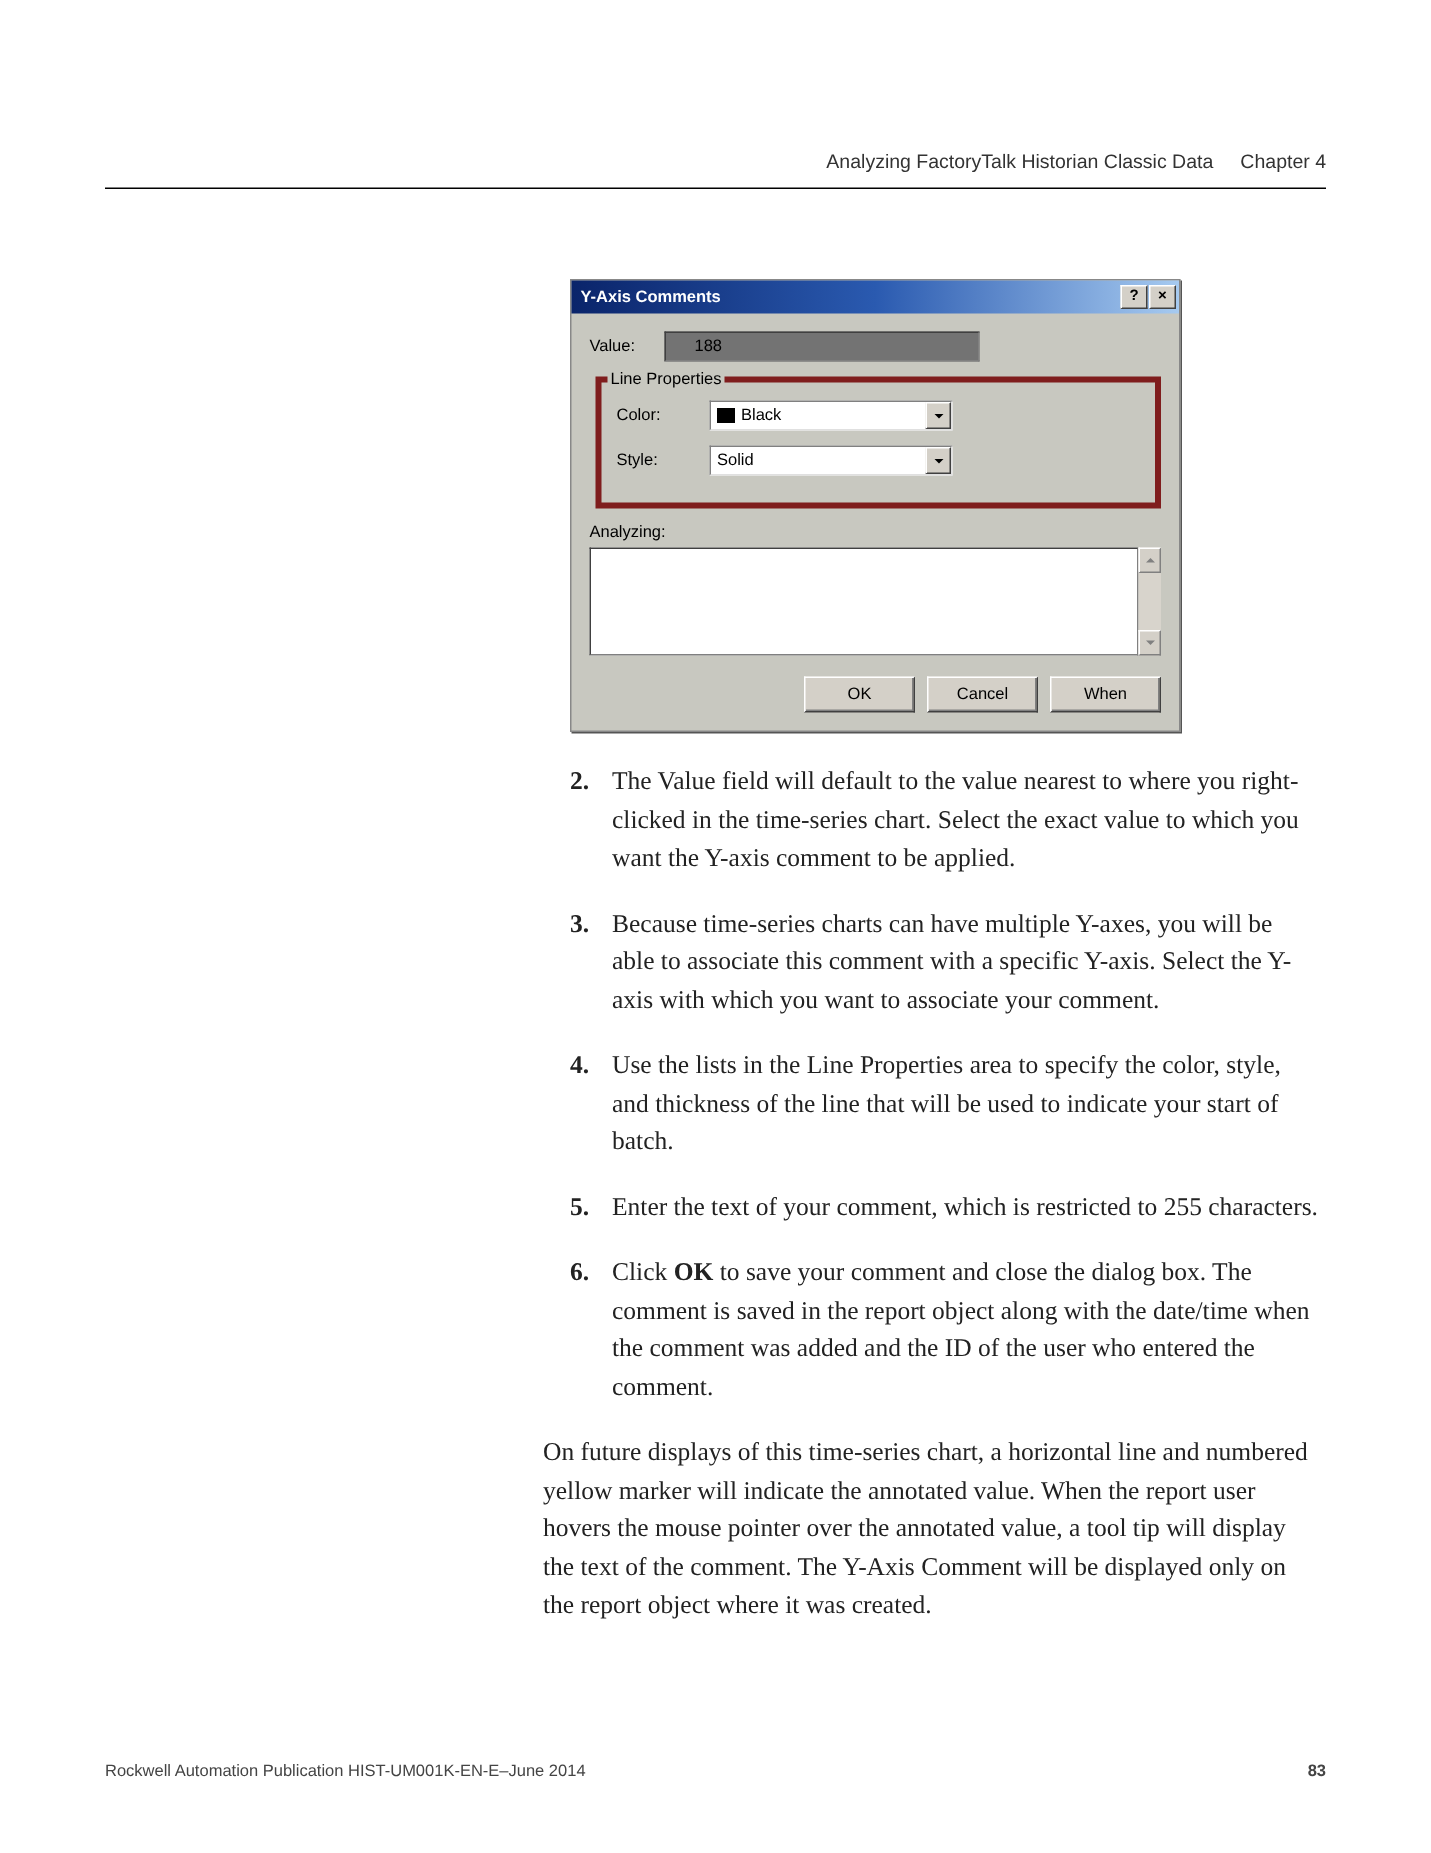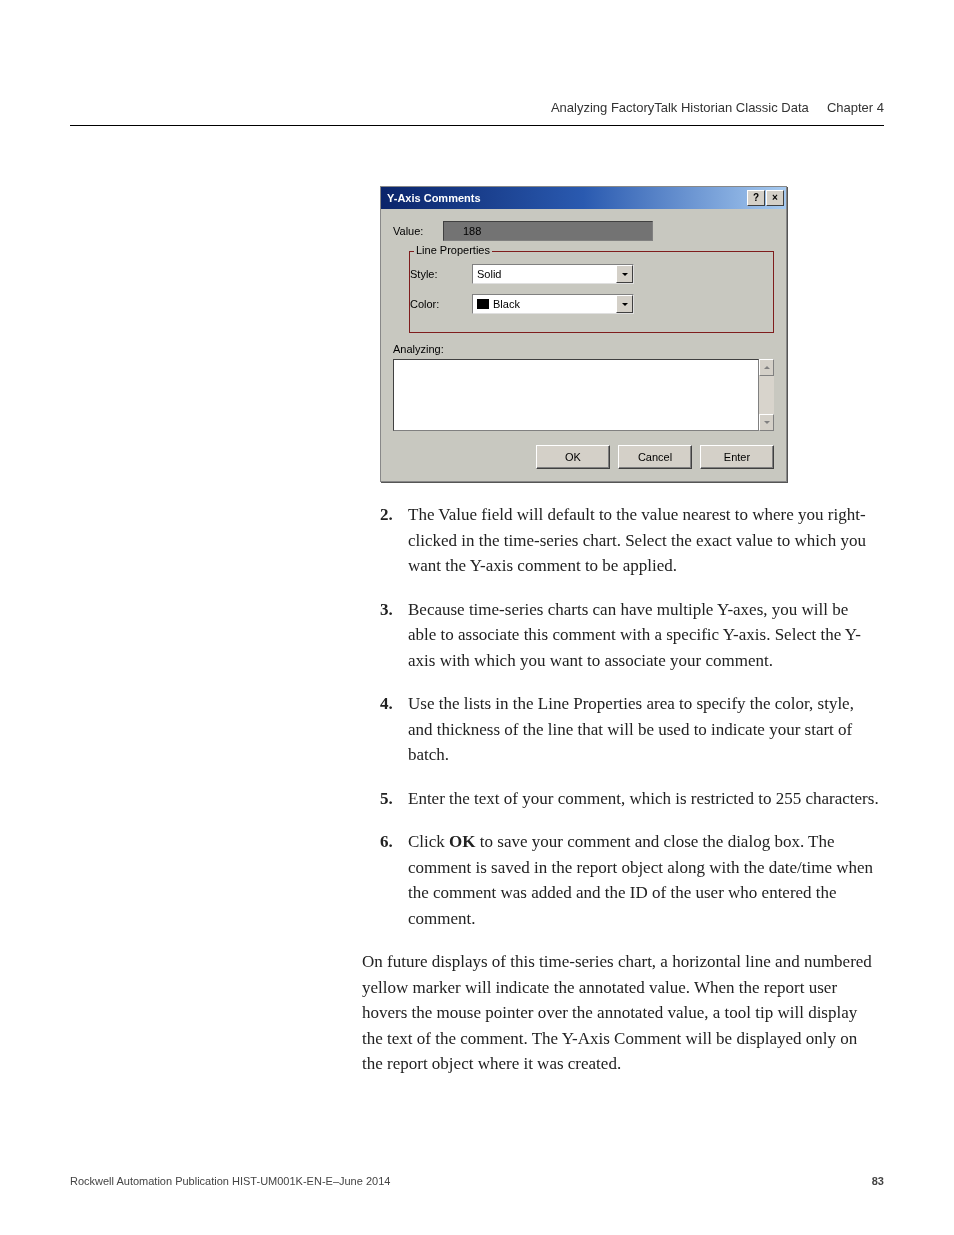--- a/index.html
+++ b/index.html
@@ -125,23 +125,23 @@
     justify-content: center;
   }
   .dropdown-arrow::after {
     content: '';
     border-left: 3px solid transparent;
     border-right: 3px solid transparent;
     border-top: 3px solid #000;
   }
   .dd-yaxis { width: 170px; }
   .fieldset {
-    border: 1px solid #7f1d1d;
-    padding: 12px 10px 8px 0;
-    margin: 6px 0 10px 16px;
+    border: 4px solid #7f1d1d;
+    padding: 12px 10px 8px 10px;
+    margin: 6px 0 10px 4px;
     position: relative;
   }
   .fieldset-legend {
     position: absolute;
     top: -8px;
     left: 4px;
     background: #c8c8c0;
     padding: 0 2px;
     font-size: 11px;
   }
@@ -272,53 +272,53 @@
         </div>
       </div>
       <div class="dialog-body">
         <div class="form-row">
           <span class="form-label">Value:</span>
           <input class="text-input input-value" value="188" style="">
         </div>
 
         <div class="fieldset">
           <div class="fieldset-legend">Line Properties</div>
-          <div class="form-row">
-            <span class="form-label-wide">Style:</span>
-            <div class="dropdown dd-color">
-              <span class="dropdown-text">Solid</span>
-              <div class="dropdown-arrow"></div>
-            </div>
-          </div>
           <div class="form-row">
             <span class="form-label-wide">Color:</span>
             <div class="dropdown dd-color">
               <span class="dropdown-text">
                 <span class="color-swatch"></span>
                 <span>Black</span>
               </span>
               <div class="dropdown-arrow"></div>
             </div>
           </div>
+          <div class="form-row">
+            <span class="form-label-wide">Style:</span>
+            <div class="dropdown dd-color">
+              <span class="dropdown-text">Solid</span>
+              <div class="dropdown-arrow"></div>
+            </div>
+          </div>
         </div>
 
         <div>Analyzing:</div>
         <div class="textarea-wrap">
           <div class="textarea"></div>
           <div class="scrollbar">
             <div class="scroll-btn up"></div>
             <div class="scroll-track"></div>
             <div class="scroll-btn down"></div>
           </div>
         </div>
 
         <div class="dialog-buttons">
           <div class="win-btn">OK</div>
           <div class="win-btn">Cancel</div>
-          <div class="win-btn">Enter</div>
+          <div class="win-btn">When</div>
         </div>
       </div>
     </div>
 
     <ol class="steps">
       <li>
         <span class="num">2.</span>
         <span>The Value field will default to the value nearest to where you right-clicked in the time-series chart. Select the exact value to which you want the Y-axis comment to be applied.</span>
       </li>
       <li>

